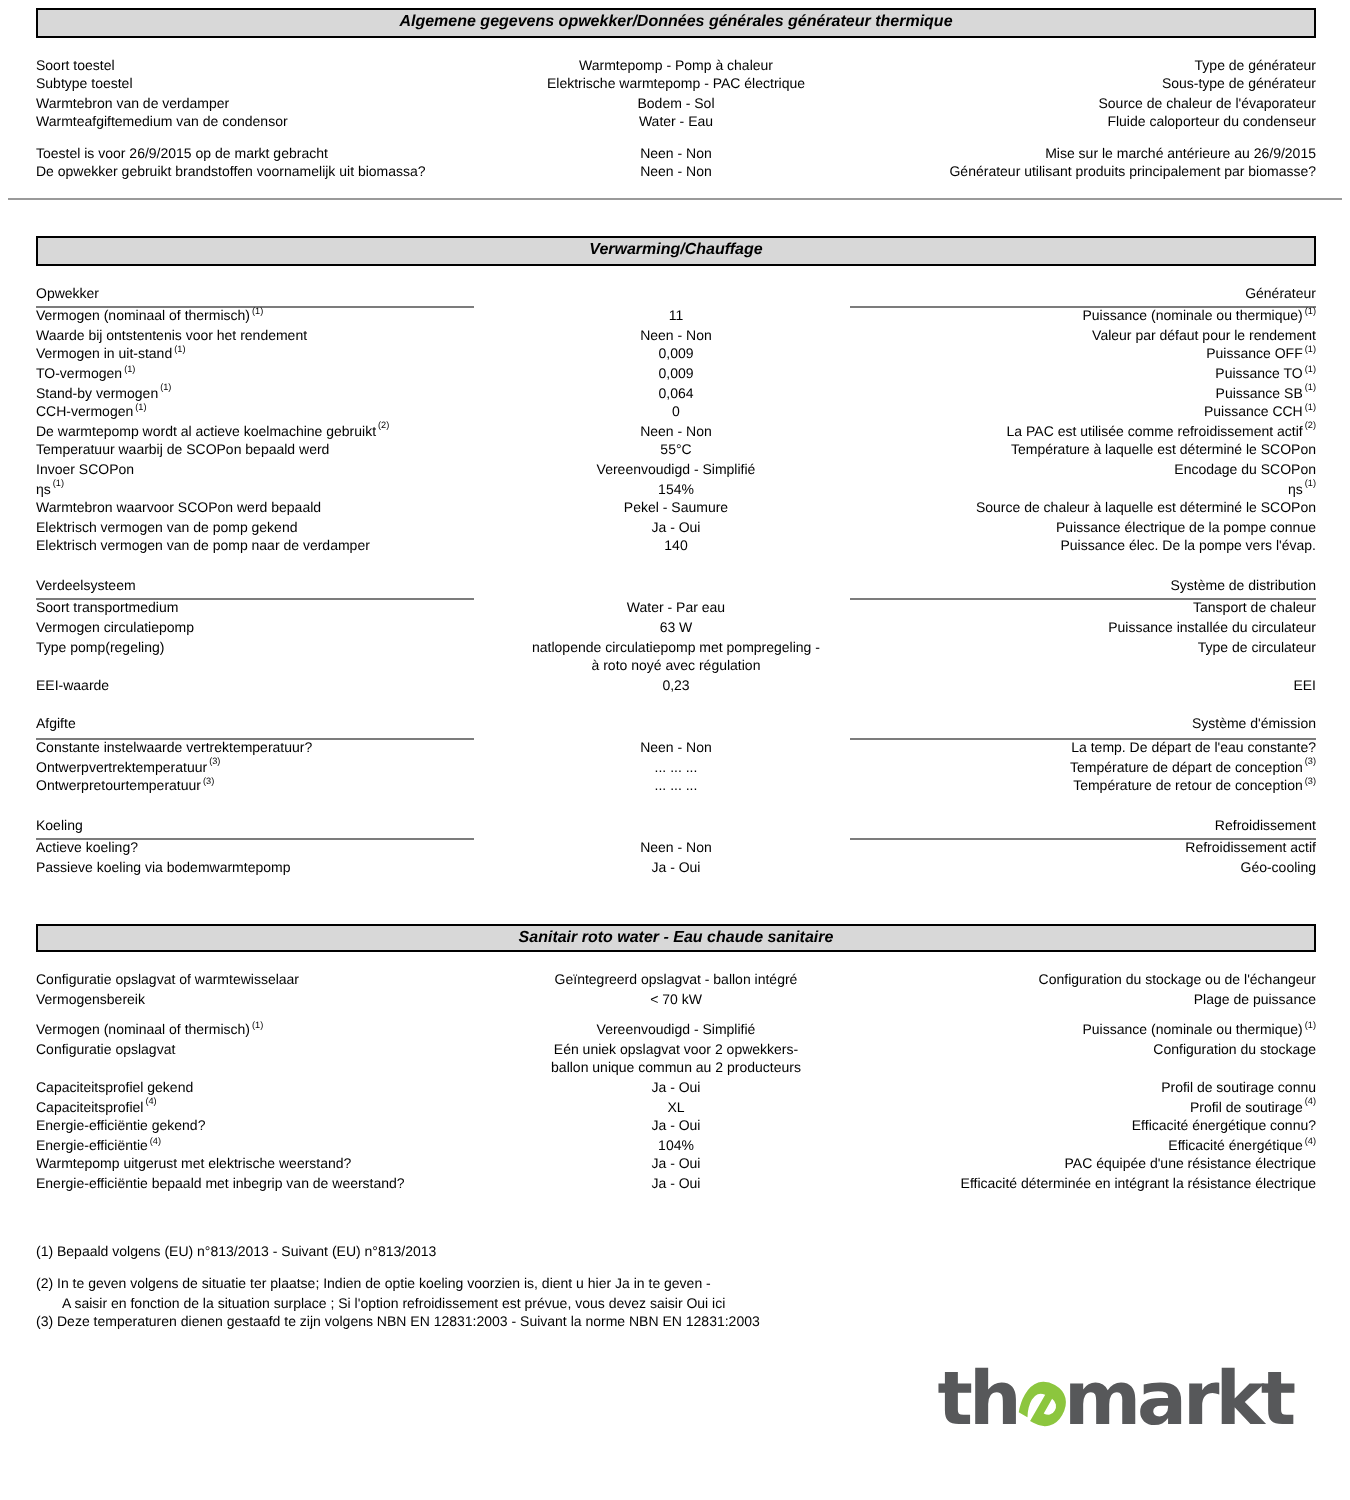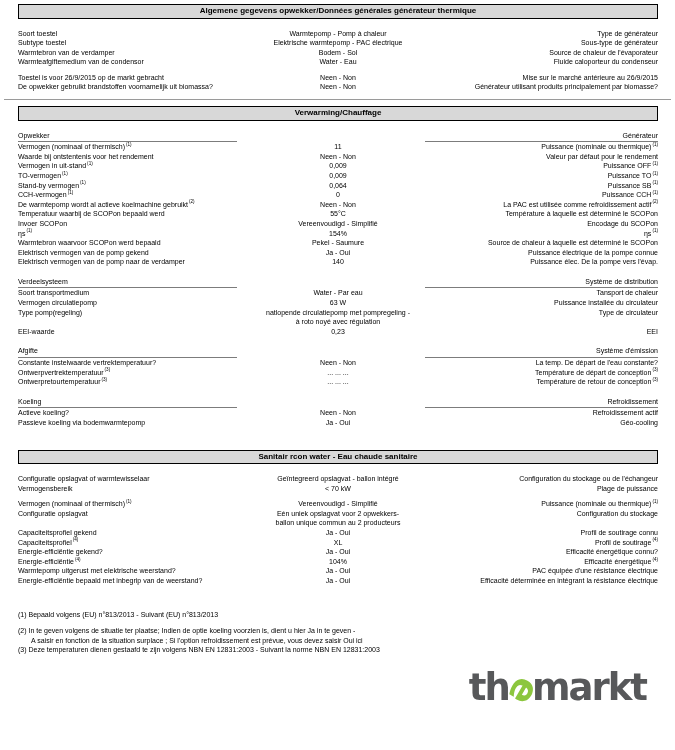--- a/index.html
+++ b/index.html
@@ -12,23 +12,24 @@
   .doc{padding:4px 17px 0 18px;}
 
   .section-header{
     border:1.5px solid #000;
     background:#d8d8d8;
     text-align:center;
     font-weight:bold;
     font-size:8px;
     line-height:10.5px;
     padding:1px 0;
+    font-style:italic;
   }
   .sec0{margin-bottom:10px;}
-  .sec1{margin-top:6px;margin-bottom:3px;}
+  .sec1{margin-top:18px;margin-bottom:3px;}
   .sec2{margin-top:22px;margin-bottom:10px;}
 
   .divider{
     border-top:1px solid #9a9a9a;
     margin:7px -13px 0 -14px;
     height:0;
   }
 
   .row{
     display:flex;
@@ -305,21 +306,21 @@
           <div class="cell r">Refroidissement actif</div>
         </div>
         <div class="row">
           <div class="cell l">Passieve koeling via bodemwarmtepomp</div>
           <div class="cell c">
             <div>Ja - Oui</div>
           </div>
           <div class="cell r">Géo-cooling</div>
         </div>
       </div>
-      <div class="section-header sec2">Sanitair rcon water - Eau chaude sanitaire</div>
+      <div class="section-header sec2">Sanitair roto water - Eau chaude sanitaire</div>
       <div class="group">
         <div class="row">
           <div class="cell l">Configuratie opslagvat of warmtewisselaar</div>
           <div class="cell c">
             <div>Geïntegreerd opslagvat - ballon intégré</div>
           </div>
           <div class="cell r">Configuration du stockage ou de l'échangeur</div>
         </div>
         <div class="row">
           <div class="cell l">Vermogensbereik</div>

